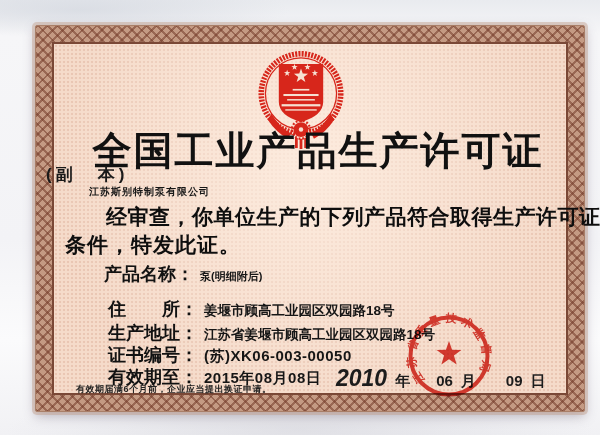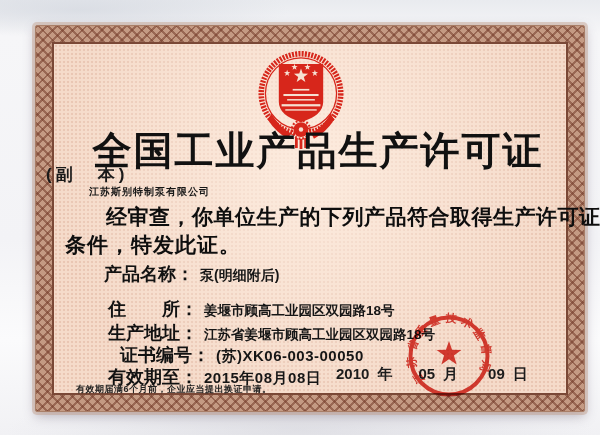--- a/index.html
+++ b/index.html
@@ -41,33 +41,33 @@
     font-size:17px;font-weight:700;color:#1a1a1a;letter-spacing:4px;}
   .company{left:53px;top:159px;font-size:10px;font-weight:700;color:#161616;
     font-family:"Liberation Serif",serif;letter-spacing:1px;}
   .stmt1{left:70px;top:177px;font-size:21px;font-weight:900;color:#0e0e0e;
     letter-spacing:.5px;white-space:nowrap;}
   .stmt2{left:29px;top:205px;font-size:21px;font-weight:900;color:#0e0e0e;letter-spacing:1px;text-align:right;}
   
   .field{white-space:nowrap;}
   .flabel{font-size:18px;font-weight:900;color:#121212;font-family:"Liberation Serif",serif;}
   .fvalue{font-weight:800;color:#161616;margin-left:6px;}
-  .v-sm{font-size:14px;}
+  .v-sm{font-size:11px;}
   .v-md{font-size:13.5px;}
   .v-num{font-size:15px;letter-spacing:.5px;}
   .f-product{left:68px;top:236px;}
   .f-addr{left:72px;top:271px;}
   .f-paddr{left:72px;top:295px;}
-  .f-certno{left:84px;top:317px;}
+  .f-certno{left:72px;top:317px;}
   .f-valid{left:72px;top:339px;}
   .note{left:40px;top:357px;font-size:9px;font-weight:700;color:#222;letter-spacing:.5px;text-align:center;}
   
   .date-row{left:300px;top:339px;display:flex;align-items:baseline;
     font-weight:800;color:#1c1c1c;}
-  .d-year{font-size:15px;}
+  .d-year{font-size:23px;font-style:italic;}
   .d-unit{font-size:15px;margin-left:8px;font-family:"Liberation Serif",serif;font-weight:900;}
   .d-month{font-size:15px;margin-left:26px;}
   .d-day{font-size:15px;margin-left:30px;}
   .seal{left:361px;top:278px;width:104px;height:104px;opacity:.88;mix-blend-mode:multiply;}
 </style>
 </head>
 <body>
 
 <div class="paper-shade"></div>
 
@@ -122,21 +122,21 @@
   </div>
   <div class="abs field f-valid">
     <span class="flabel">有效期至：</span><span class="fvalue v-num">2015年08月08日</span>
   </div>
 
   <div class="abs note">有效期届满6个月前，企业应当提出换证申请。</div>
 
   <div class="abs date-row">
     <span class="d-year">2010</span>
     <span class="d-unit">年</span>
-    <span class="d-month">05</span>
+    <span class="d-month">06</span>
     <span class="d-unit">月</span>
     <span class="d-day">09</span>
     <span class="d-unit">日</span>
   </div>
 
   <svg class="abs seal" viewBox="0 0 104 104">
     <defs>
       <path id="sealArc" d="M 28,76 A 34,34 0 1 1 76,76" fill="none"></path>
       <polygon id="sealStar" points="0,-1 0.235,-0.324 0.951,-0.309 0.380,0.124 0.588,0.809 0,0.4 -0.588,0.809 -0.380,0.124 -0.951,-0.309 -0.235,-0.324"></polygon>
     </defs>

